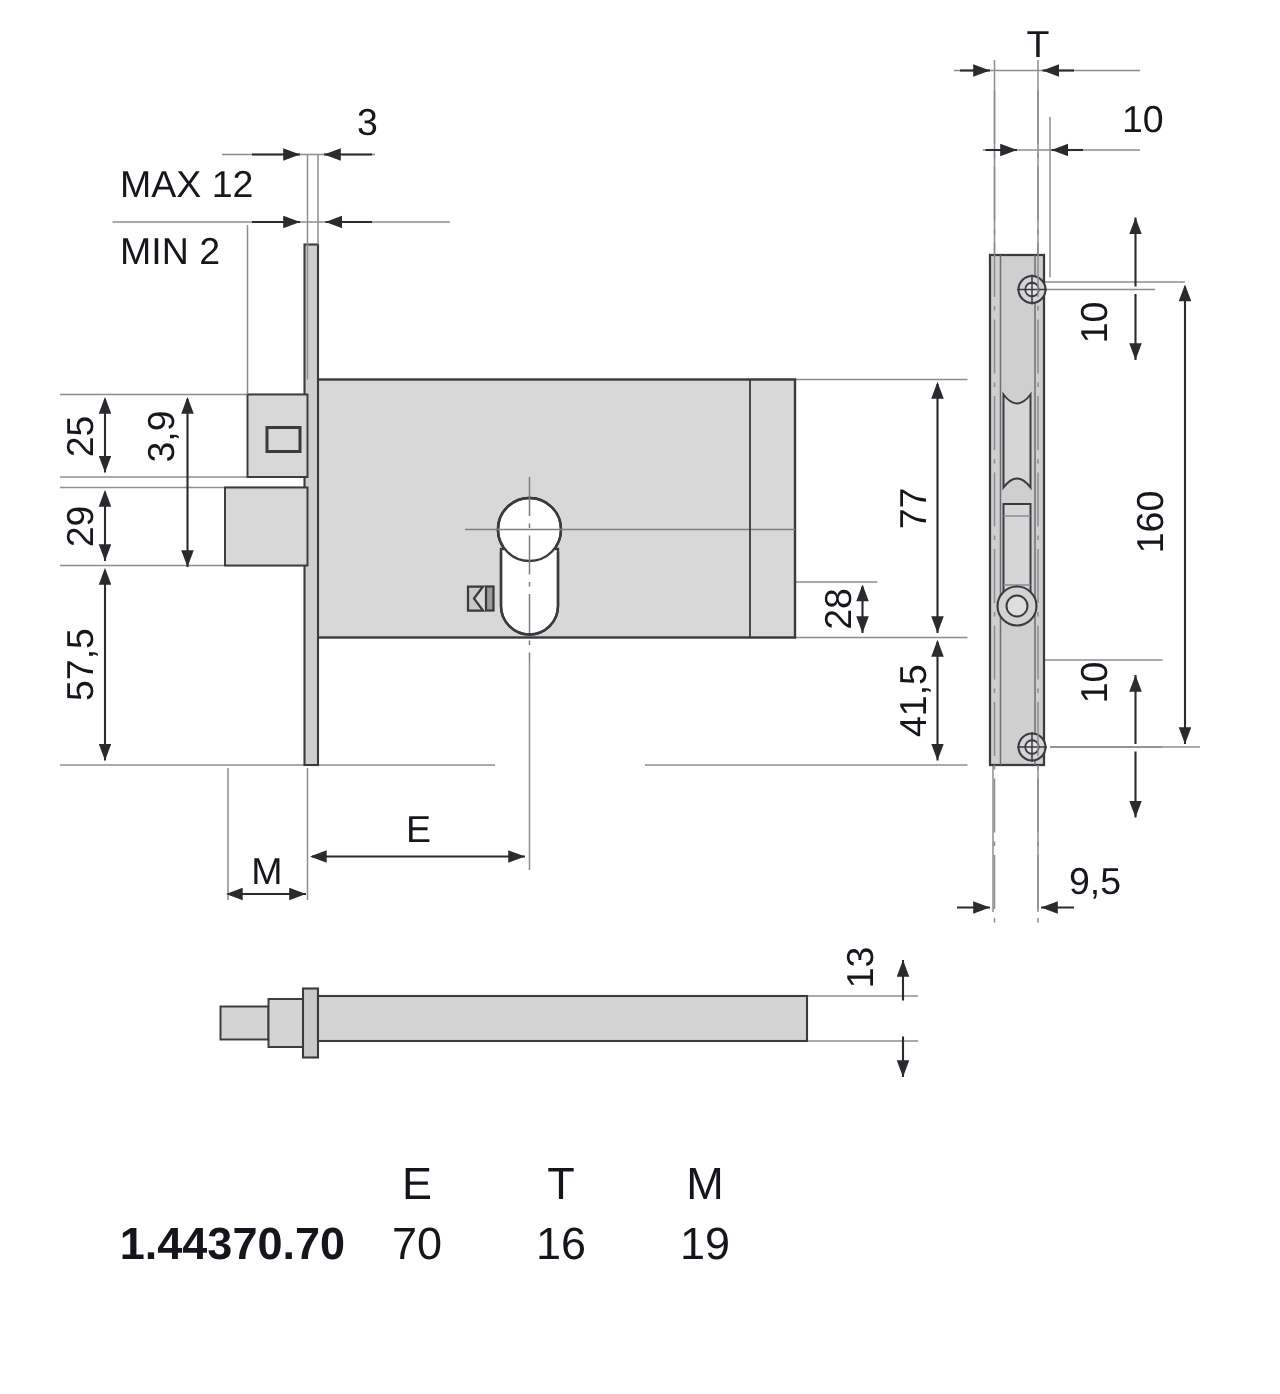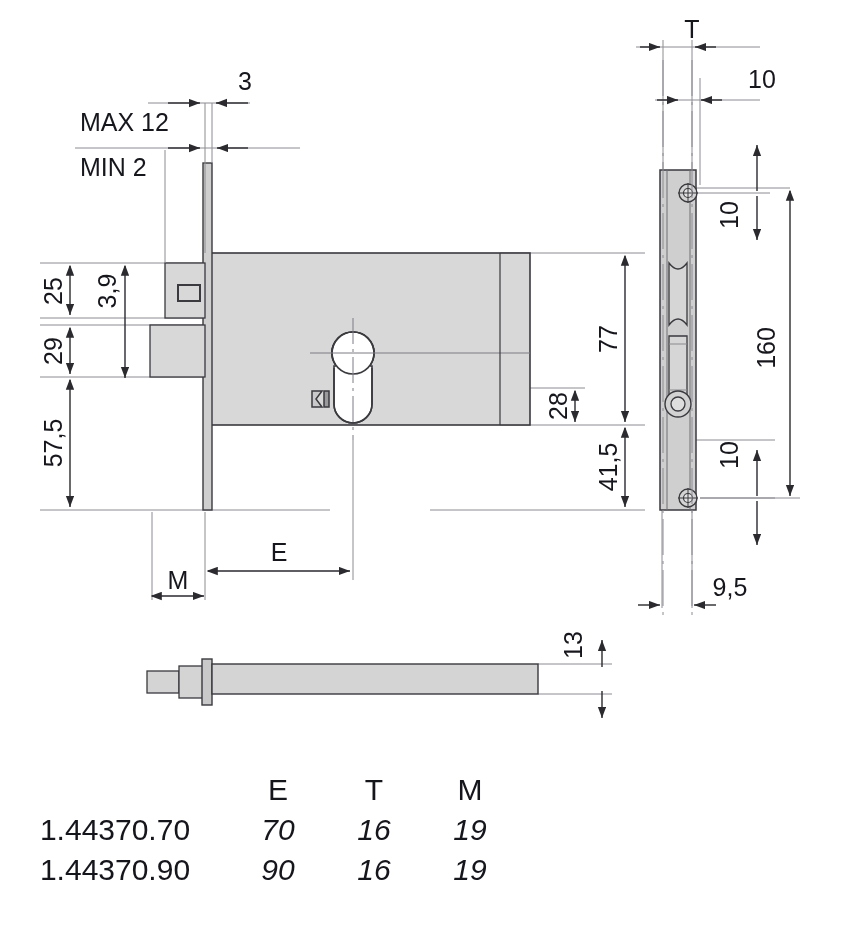--- a/index.html
+++ b/index.html
@@ -5,22 +5,22 @@
   html,body{margin:0;padding:0;background:#ffffff;}
   body{width:853px;height:929px;position:relative;overflow:hidden;
        font-family:"Liberation Sans",sans-serif;color:#1a1a1a;}
   #stage{position:absolute;left:0;top:0;width:853px;height:929px;}
   svg{display:block;}
   .dimtext{font-family:"Liberation Sans",sans-serif;font-size:25px;fill:#16161d;}
   .tbl{position:absolute;font-family:"Liberation Sans",sans-serif;color:#15151c;}
   #spec-table{left:0;top:770px;width:620px;}
   #spec-table table{border-collapse:collapse;}
   #spec-table td{padding:0;font-size:30px;line-height:40px;white-space:nowrap;}
-  td.code{font-weight:normal;text-align:center;width:230px;padding-left:72px;}
-  td.val{text-align:center;width:96px;font-weight:normal;font-style:italic;}
+  td.code{font-weight:bold;text-align:right;width:230px;padding-left:72px;}
+  td.val{text-align:center;width:96px;font-weight:normal;}
   td.hd{text-align:center;font-size:28px;font-weight:normal;padding-bottom:4px;}
   td.hdspacer{}
 </style>
 </head>
 <body>
 
 <div id="stage">
 <svg width="853" height="929" viewBox="0 0 853 929">
   <defs>
     <marker id="ah" markerWidth="9" markerHeight="9" refX="8" refY="3" orient="auto" markerUnits="strokeWidth">
@@ -232,21 +232,15 @@
         <td class="hd">E</td>
         <td class="hd">T</td>
         <td class="hd">M</td>
       </tr>
       <tr>
         <td class="code">1.44370.70</td>
         <td class="val">70</td>
         <td class="val">16</td>
         <td class="val">19</td>
       </tr>
-      <tr>
-        <td class="code">1.44370.90</td>
-        <td class="val">90</td>
-        <td class="val">16</td>
-        <td class="val">19</td>
-      </tr>
     </tbody>
   </table>
 </div>
 
 </body></html>

